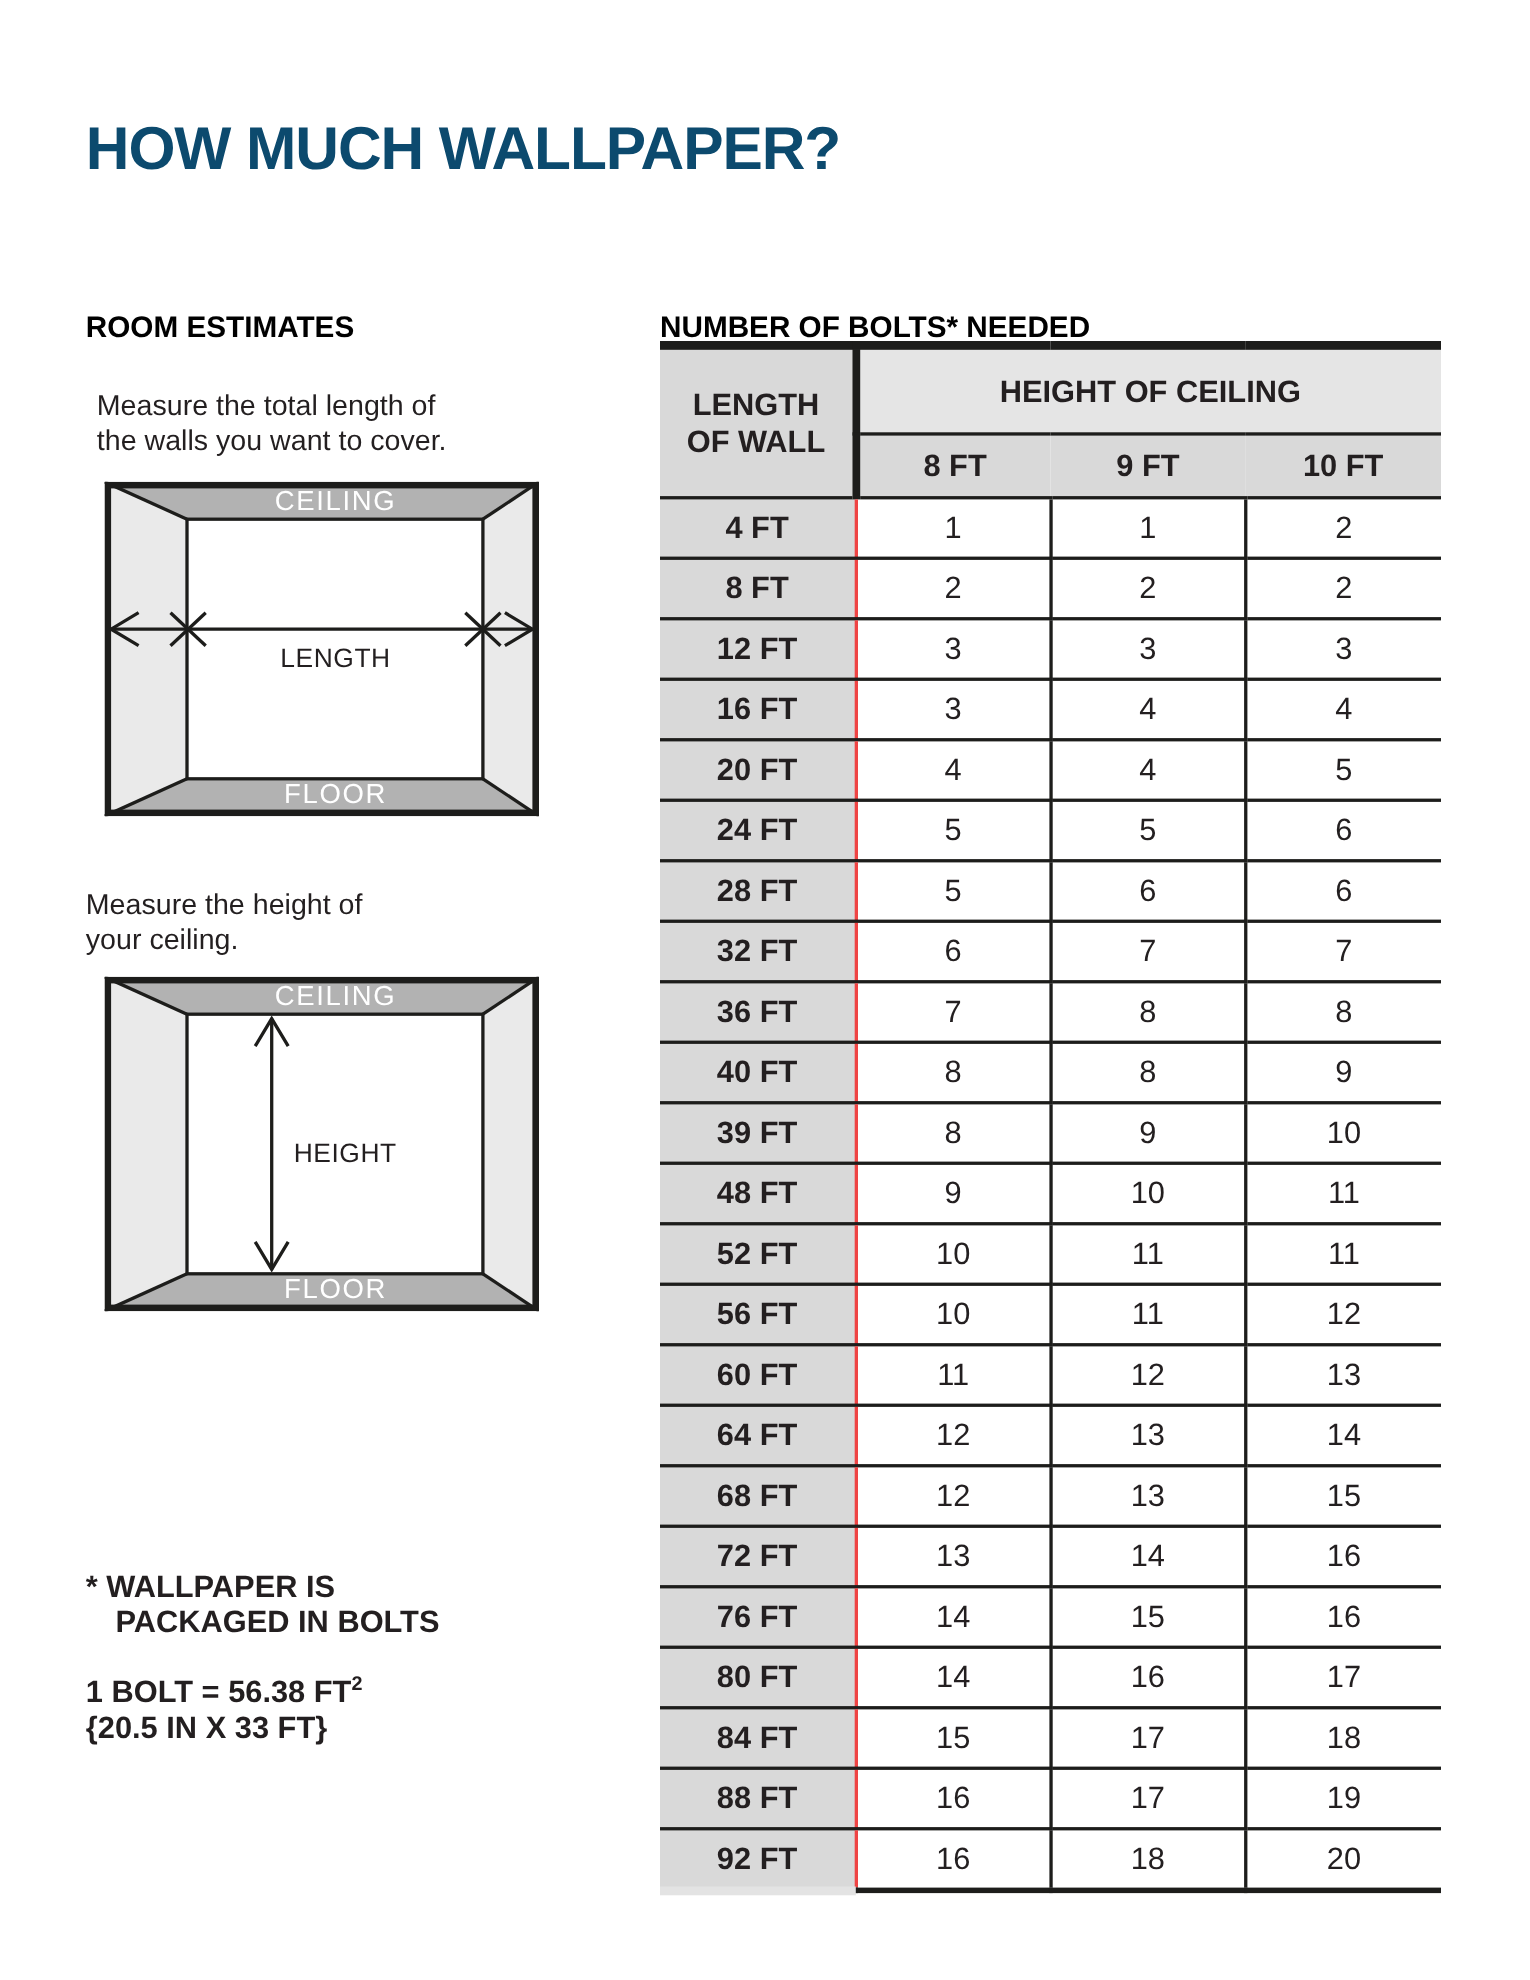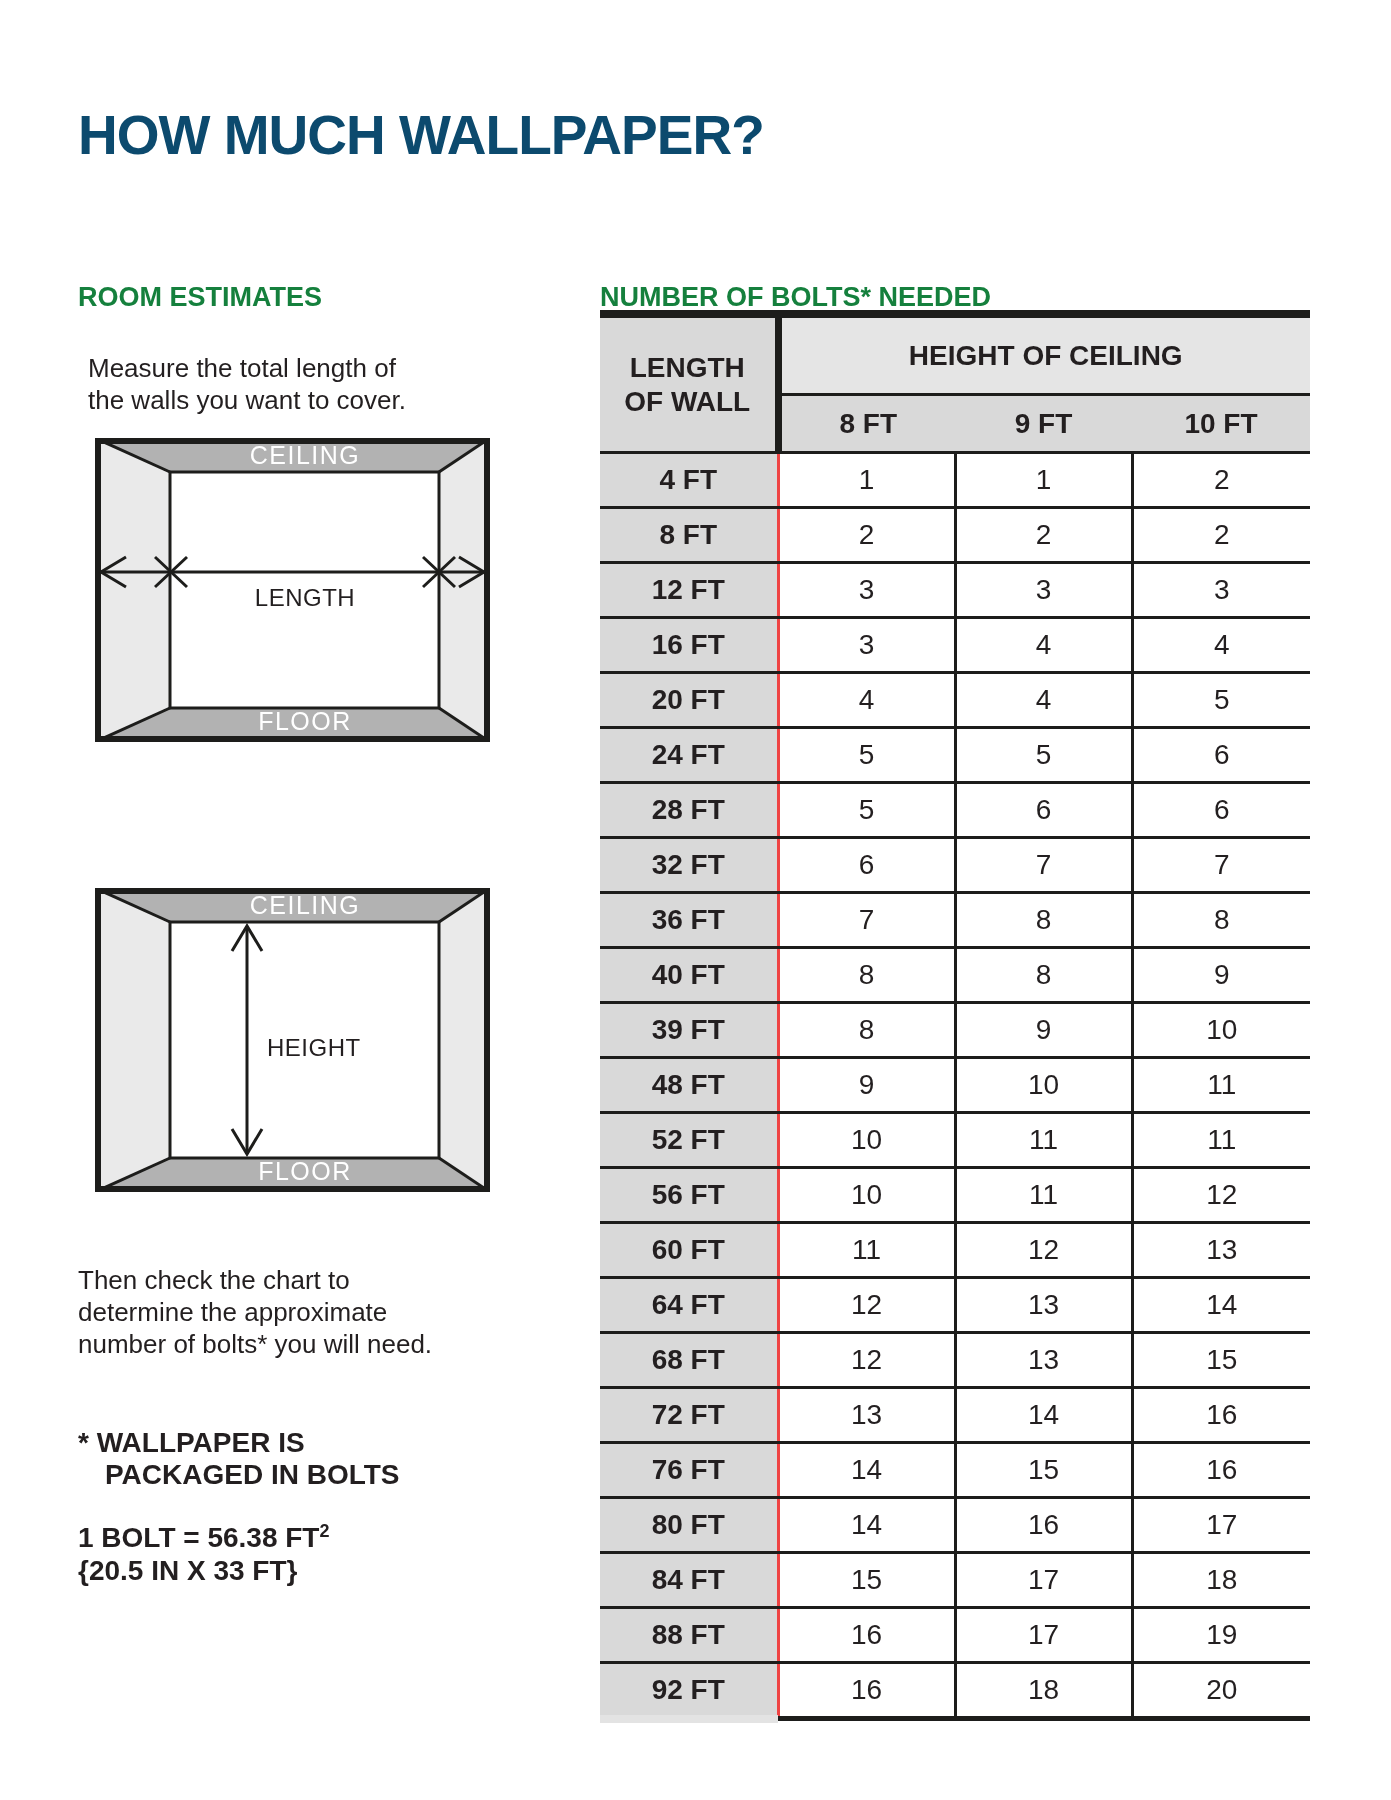--- a/index.html
+++ b/index.html
@@ -1,20 +1,20 @@
 <!DOCTYPE html>
 <html><head>
 <meta charset="utf-8">
 <style>
   html,body{margin:0;padding:0;background:#ffffff;}
   .page{position:relative;width:1391px;height:1800px;background:#ffffff;overflow:hidden;
         font-family:"Liberation Sans", sans-serif;color:#231f20;}
   .page-title{position:absolute;left:78px;top:66px;font-size:55px;font-weight:bold;
         letter-spacing:-1px;color:#0c4a6e;white-space:nowrap;}
-  .section-heading{position:absolute;top:260px;font-size:27px;font-weight:bold;color:#15803d;
+  .section-heading{position:absolute;top:260px;font-size:27px;font-weight:bold;color:#000000;
         white-space:nowrap;}
   .left-heading{left:78px;}
   .right-heading{left:600px;width:710px;text-align:left;}
   .para{position:absolute;left:78px;font-size:26px;line-height:32px;white-space:pre-line;}
   .para1{top:326px;margin-left:10px;}
   .para2{top:780px;}
   .para3{top:1238px;}
   .diagram{position:absolute;left:83px;width:395px;margin-left:12px;}
   .diagram1{top:438px;height:304px;}
   .diagram2{top:888px;height:304px;}
@@ -75,20 +75,22 @@
         <line x1="60" y1="149" x2="92" y2="119"></line>
         <line x1="328" y1="119" x2="360" y2="149"></line>
         <line x1="328" y1="149" x2="360" y2="119"></line>
       </g>
       <text x="210" y="26" text-anchor="middle" class="diag-label-white">CEILING</text>
       <text x="210" y="292" text-anchor="middle" class="diag-label-white">FLOOR</text>
       <text x="210" y="168" text-anchor="middle" class="diag-label-black">LENGTH</text>
     </svg>
   </div>
 
+  <p class="para para2">Measure the height of
+your ceiling.</p>
 
   <div class="diagram diagram2">
     <svg width="395" height="304" viewBox="0 0 395 304">
       <polygon points="0,0 395,0 344,34 75,34" fill="#b2b2b2"></polygon>
       <polygon points="0,304 395,304 344,270 75,270" fill="#b2b2b2"></polygon>
       <polygon points="0,0 75,34 75,270 0,304" fill="#eaeaea"></polygon>
       <polygon points="395,0 344,34 344,270 395,304" fill="#eaeaea"></polygon>
       <rect x="75" y="34" width="269" height="236" fill="#ffffff"></rect>
       <g stroke="#1d1d1b" stroke-width="3" fill="none">
         <line x1="0" y1="0" x2="75" y2="34"></line>
@@ -102,23 +104,20 @@
         <line x1="152" y1="38" x2="152" y2="266"></line>
         <polyline points="137,63 152,38 167,63"></polyline>
         <polyline points="137,241 152,266 167,241"></polyline>
       </g>
       <text x="210" y="26" text-anchor="middle" class="diag-label-white">CEILING</text>
       <text x="210" y="292" text-anchor="middle" class="diag-label-white">FLOOR</text>
       <text x="172" y="168" text-anchor="start" class="diag-label-black">HEIGHT</text>
     </svg>
   </div>
 
-  <p class="para para3">Then check the chart to
-determine the approximate
-number of bolts* you will need.</p>
 
   <div class="footnote">
     <div>* WALLPAPER IS</div>
     <div class="indent">PACKAGED IN BOLTS</div>
   </div>
 
   <div class="bolt-info">
     <div><span>1 BOLT = 56.38 FT</span><sup>2</sup></div>
     <div>{20.5 IN X 33 FT}</div>
   </div>

